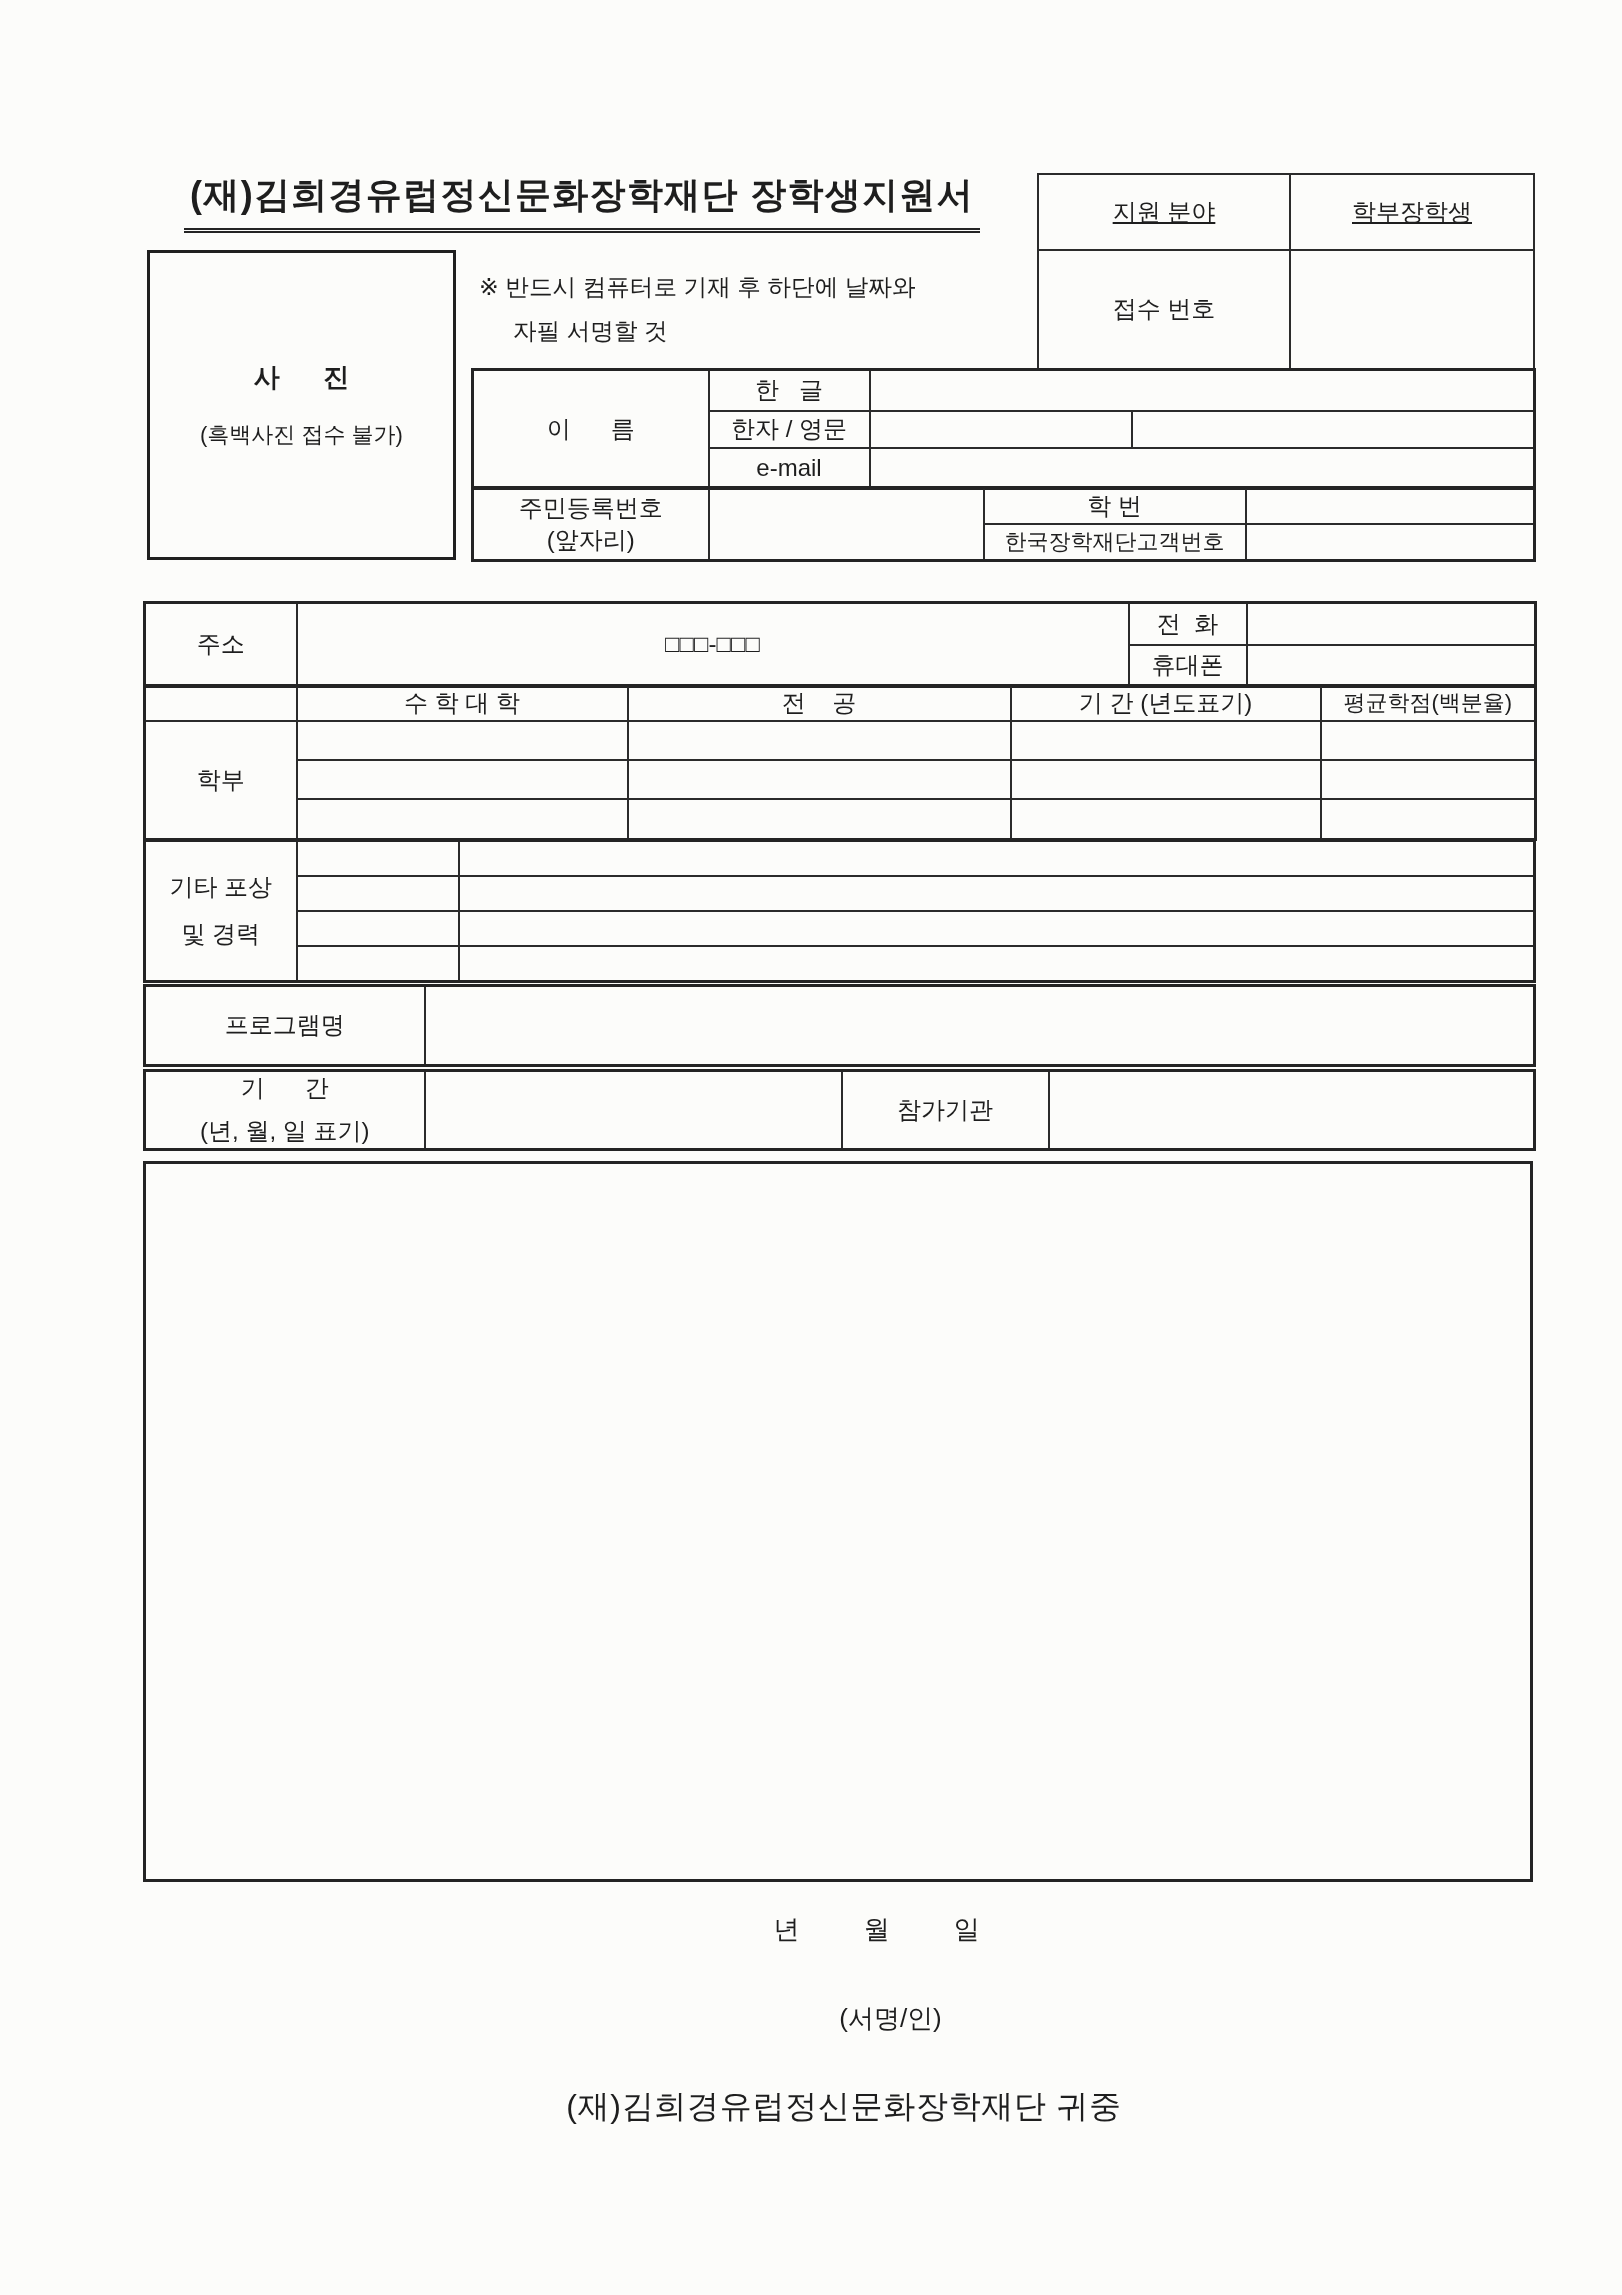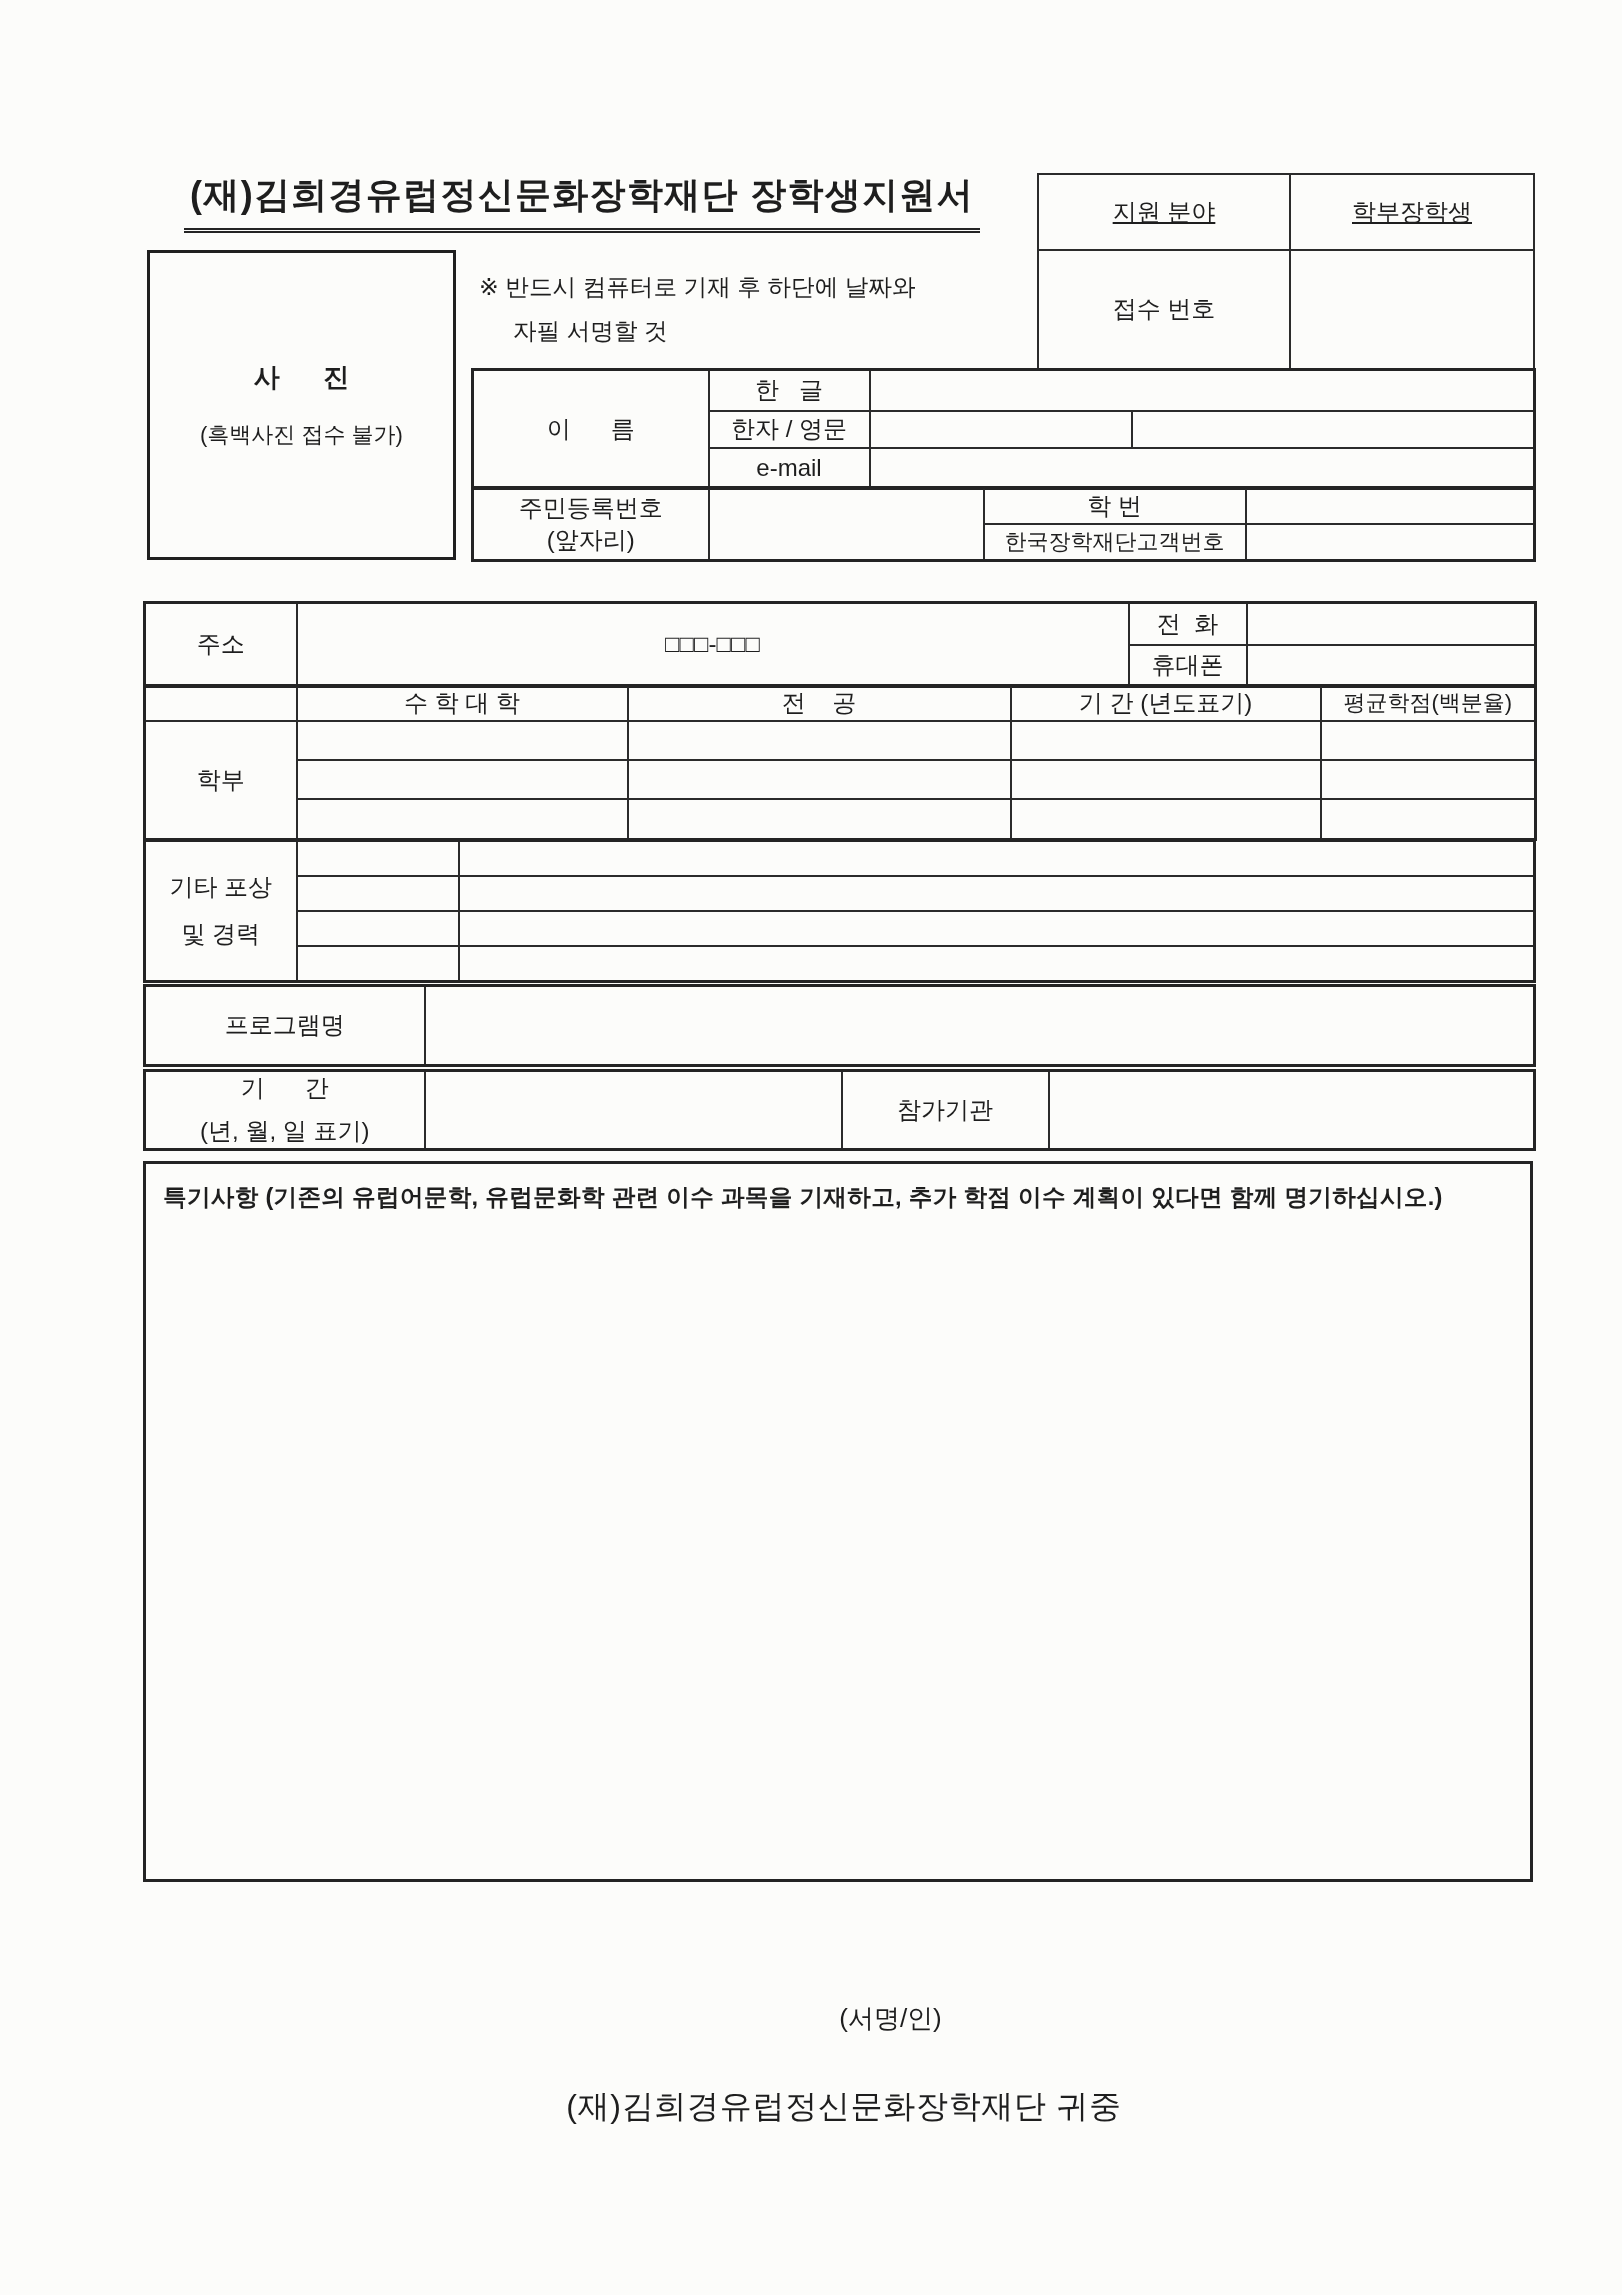--- a/index.html
+++ b/index.html
@@ -262,21 +262,21 @@
       </colgroup>
     <tbody>
         <tr style="height:80px;">
       <td class="t">프로그램명</td>
       <td></td>
     </tr>
   </tbody>
     </table>
 
   <div class="abs remarks-box">
-    <div class="remarks-heading t">특기사항 (기존의 유럽어문학, 유럽문화학 관련 이수 과목을 기재하고, 추가 학점 이수 계획이 있다면 함께 명기하십시오.)</div>
     <div class="remarks-area"></div>
   </div>
 
+  <div class="abs footer-date t">년        월        일</div>
   <div class="abs footer-sign t">(서명/인)</div>
   <div class="abs footer-recipient t">(재)김희경유럽정신문화장학재단 귀중</div>
 
 </div>
 
 
 </body></html>

